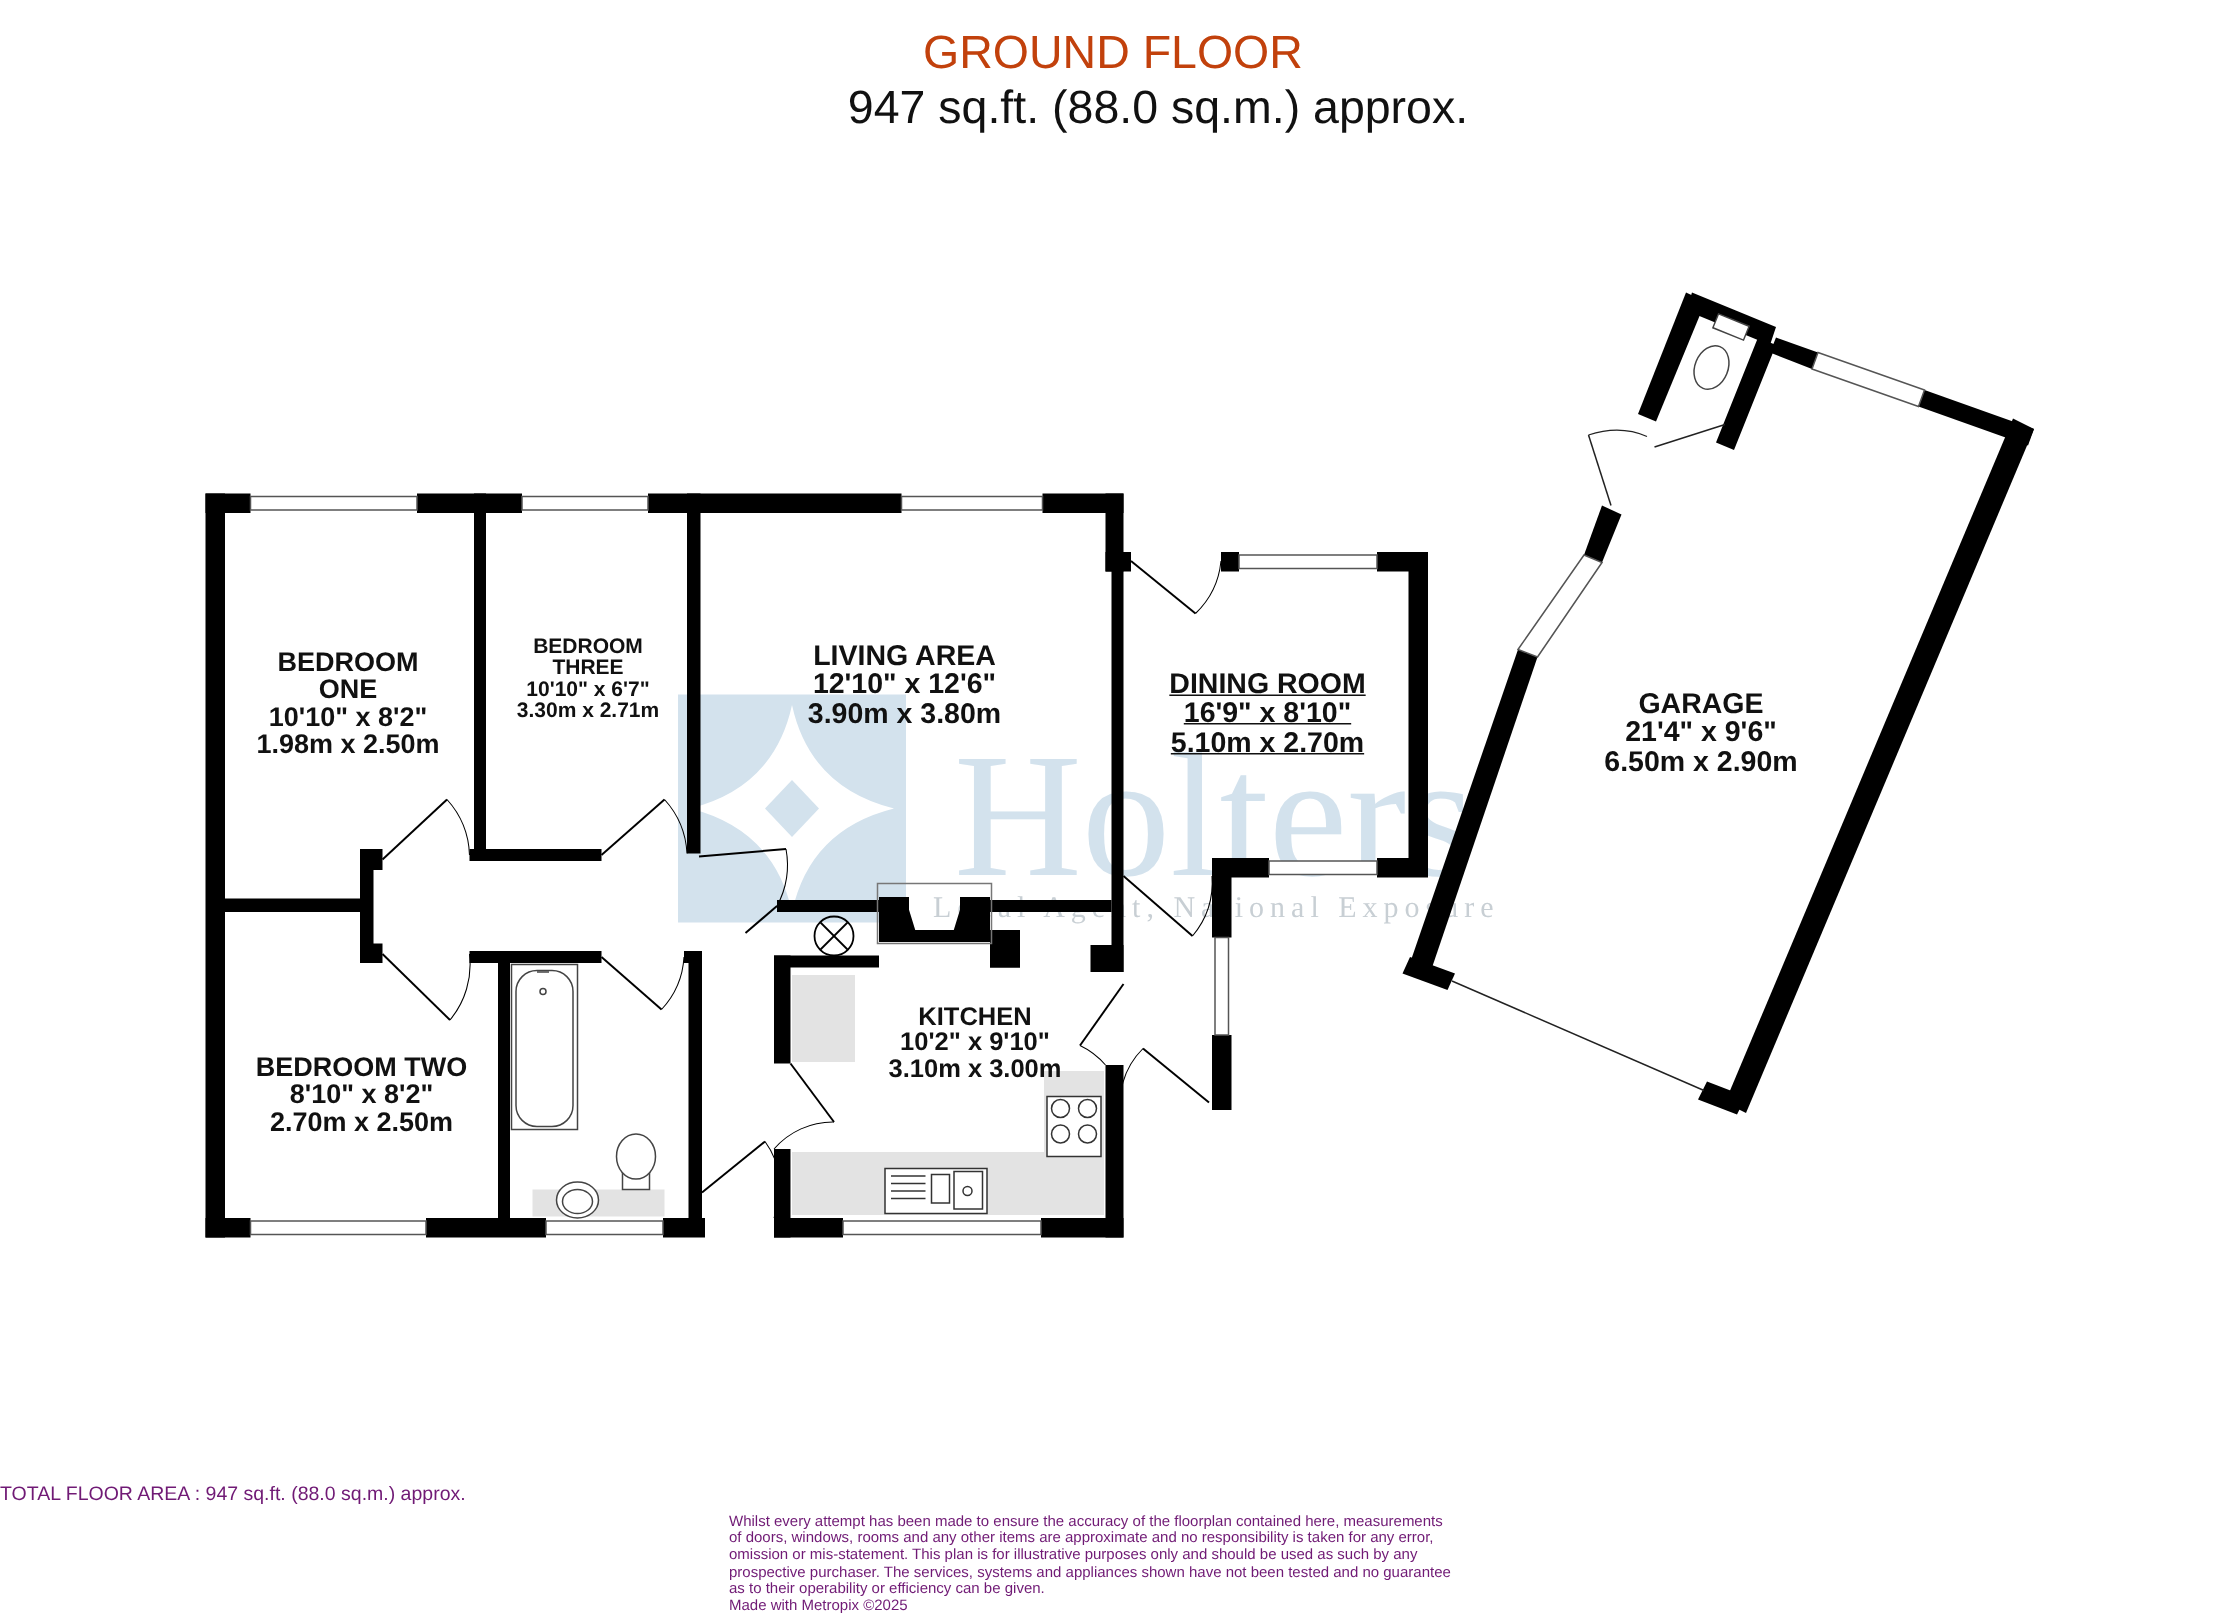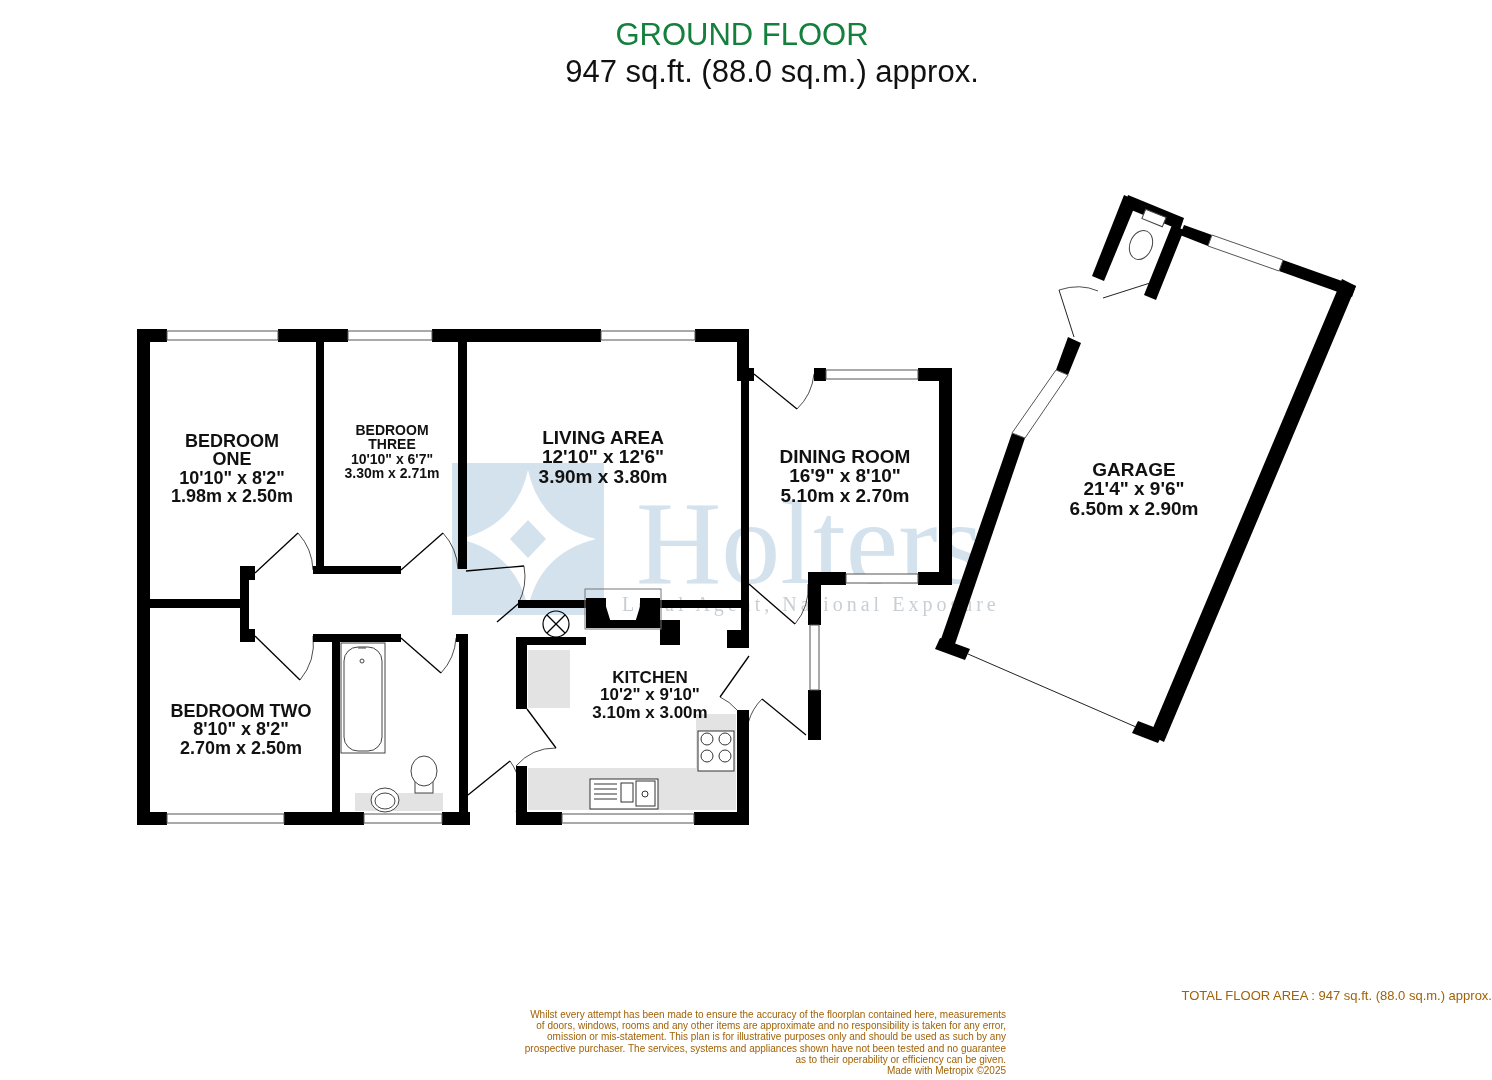--- a/index.html
+++ b/index.html
@@ -1,24 +1,24 @@
 <!DOCTYPE html>
 <html><head>
 <meta charset="utf-8">
 <style>
   html, body { margin: 0; padding: 0; background: #ffffff; }
   body { width: 1492px; height: 1080px; position: relative; overflow: hidden; font-family: "Liberation Sans", sans-serif; }
-  .title { position: absolute; left: 0; top: 18px; width: 1484px; text-align: center; font-size: 31px; color: #15803d; line-height: 34px; }
+  .title { position: absolute; left: 0; top: 18px; width: 1484px; text-align: center; font-size: 31px; color: #c2410c; line-height: 34px; }
   .subtitle { position: absolute; left: 0; top: 54px; width: 1544px; text-align: center; font-size: 31px; color: #111; line-height: 36px; }
   svg.plan { position: absolute; left: 0; top: 0; }
   .wm-text { font-family: "Liberation Serif", serif; fill: #d3e2ed; }
   .wm-tag { font-family: "Liberation Serif", serif; fill: #c8cfd4; letter-spacing: 4px; }
   .label { position: absolute; text-align: center; font-weight: bold; color: #111; line-height: 1.02; white-space: nowrap; transform: translateX(-50%); }
   .label .ln { display: block; }
-  .footer { position: absolute; left: 0; width: 1492px; text-align: right; color: #a16207; }
+  .footer { position: absolute; left: 0; width: 1492px; text-align: left; color: #701a75; }
   .footer-total { top: 988px; font-size: 13px; }
   .footer-disclaimer { top: 1009px; font-size: 10px; line-height: 11.2px; width: 520px; left: 486px; }
 </style>
 </head>
 <body>
 
 <div class="title">GROUND FLOOR</div>
 <div class="subtitle">947 sq.ft. (88.0 sq.m.) approx.</div>
 
 <svg class="plan" width="1492" height="1080" viewBox="0 0 1492 1080" xmlns="http://www.w3.org/2000/svg">
@@ -220,21 +220,21 @@
   <span class="ln">BEDROOM</span>
   <span class="ln">THREE</span>
   <span class="ln">10'10"  x 6'7"</span>
   <span class="ln">3.30m  x 2.71m</span>
 </div>
 <div class="label" style="left:603px; top:428px; font-size:19px;">
   <span class="ln">LIVING AREA</span>
   <span class="ln">12'10"  x 12'6"</span>
   <span class="ln">3.90m  x 3.80m</span>
 </div>
-<div class="label" style="left:845px; top:447px; font-size:19px;">
+<div class="label" style="left:845px; top:447px; font-size:19px;text-decoration:underline;">
   <span class="ln">DINING ROOM</span>
   <span class="ln">16'9"  x 8'10"</span>
   <span class="ln">5.10m  x 2.70m</span>
 </div>
 <div class="label" style="left:1134px; top:460px; font-size:19px;">
   <span class="ln">GARAGE</span>
   <span class="ln">21'4"  x 9'6"</span>
   <span class="ln">6.50m  x 2.90m</span>
 </div>
 <div class="label" style="left:241px; top:702px; font-size:18px;">

